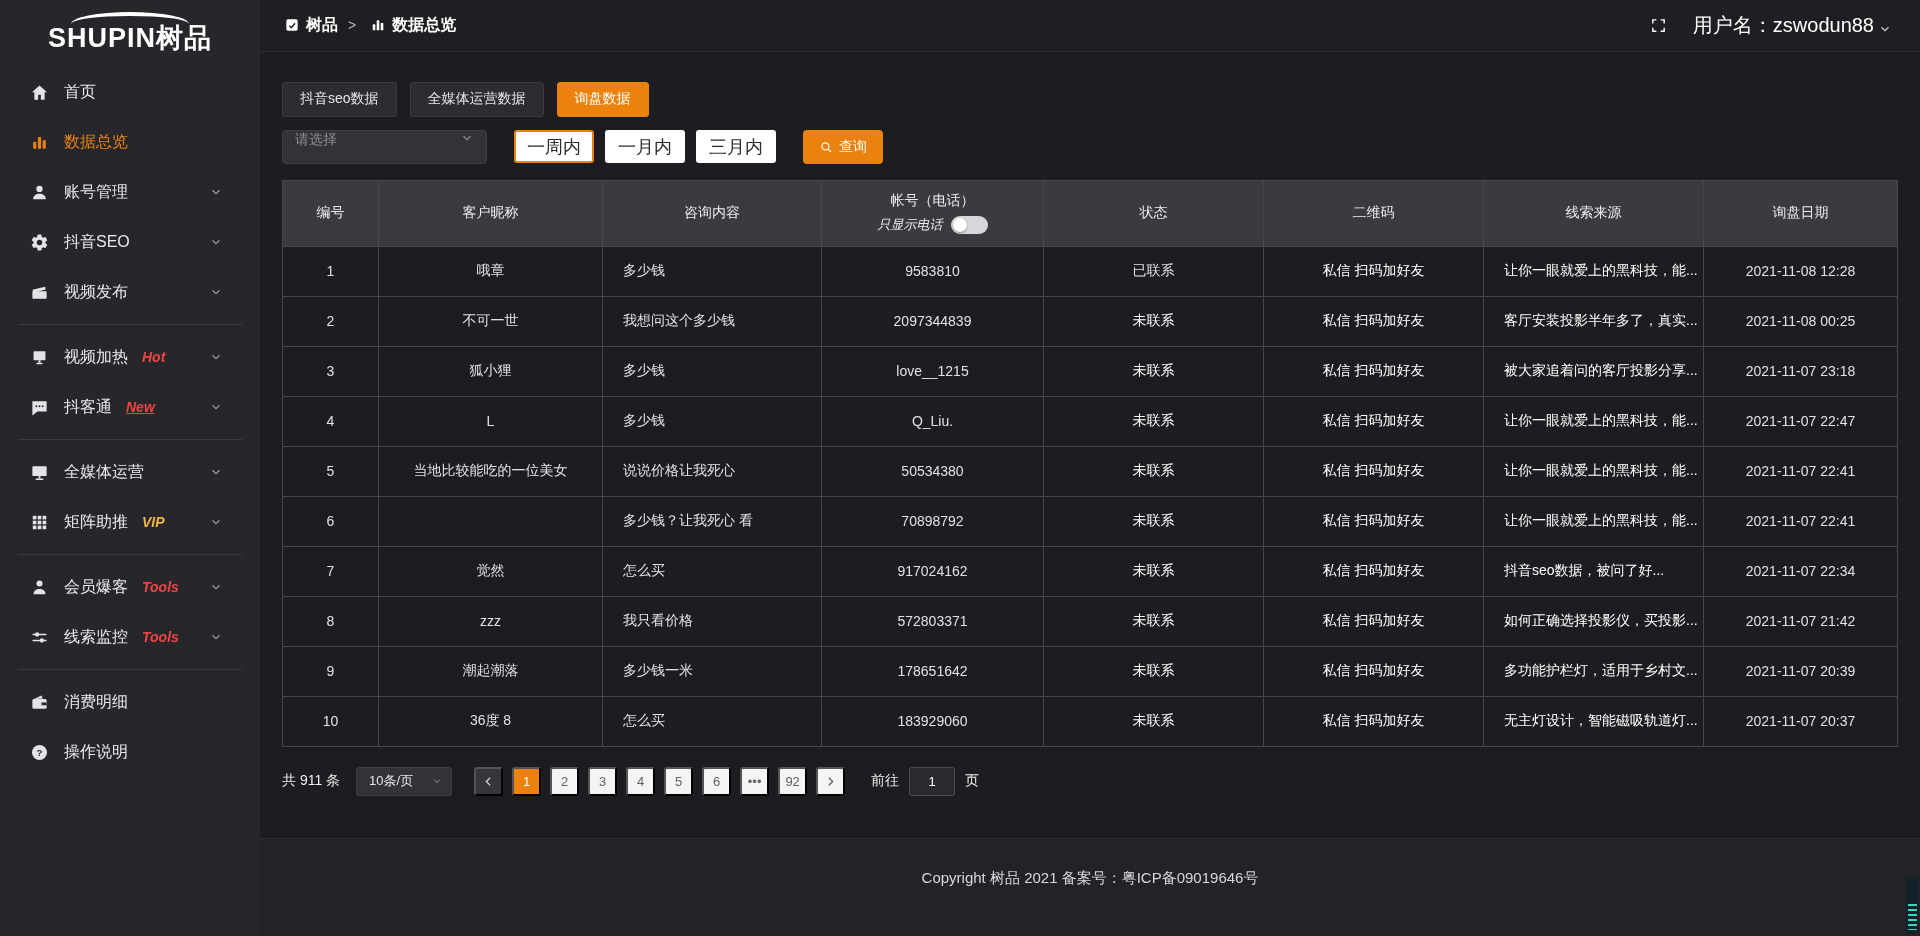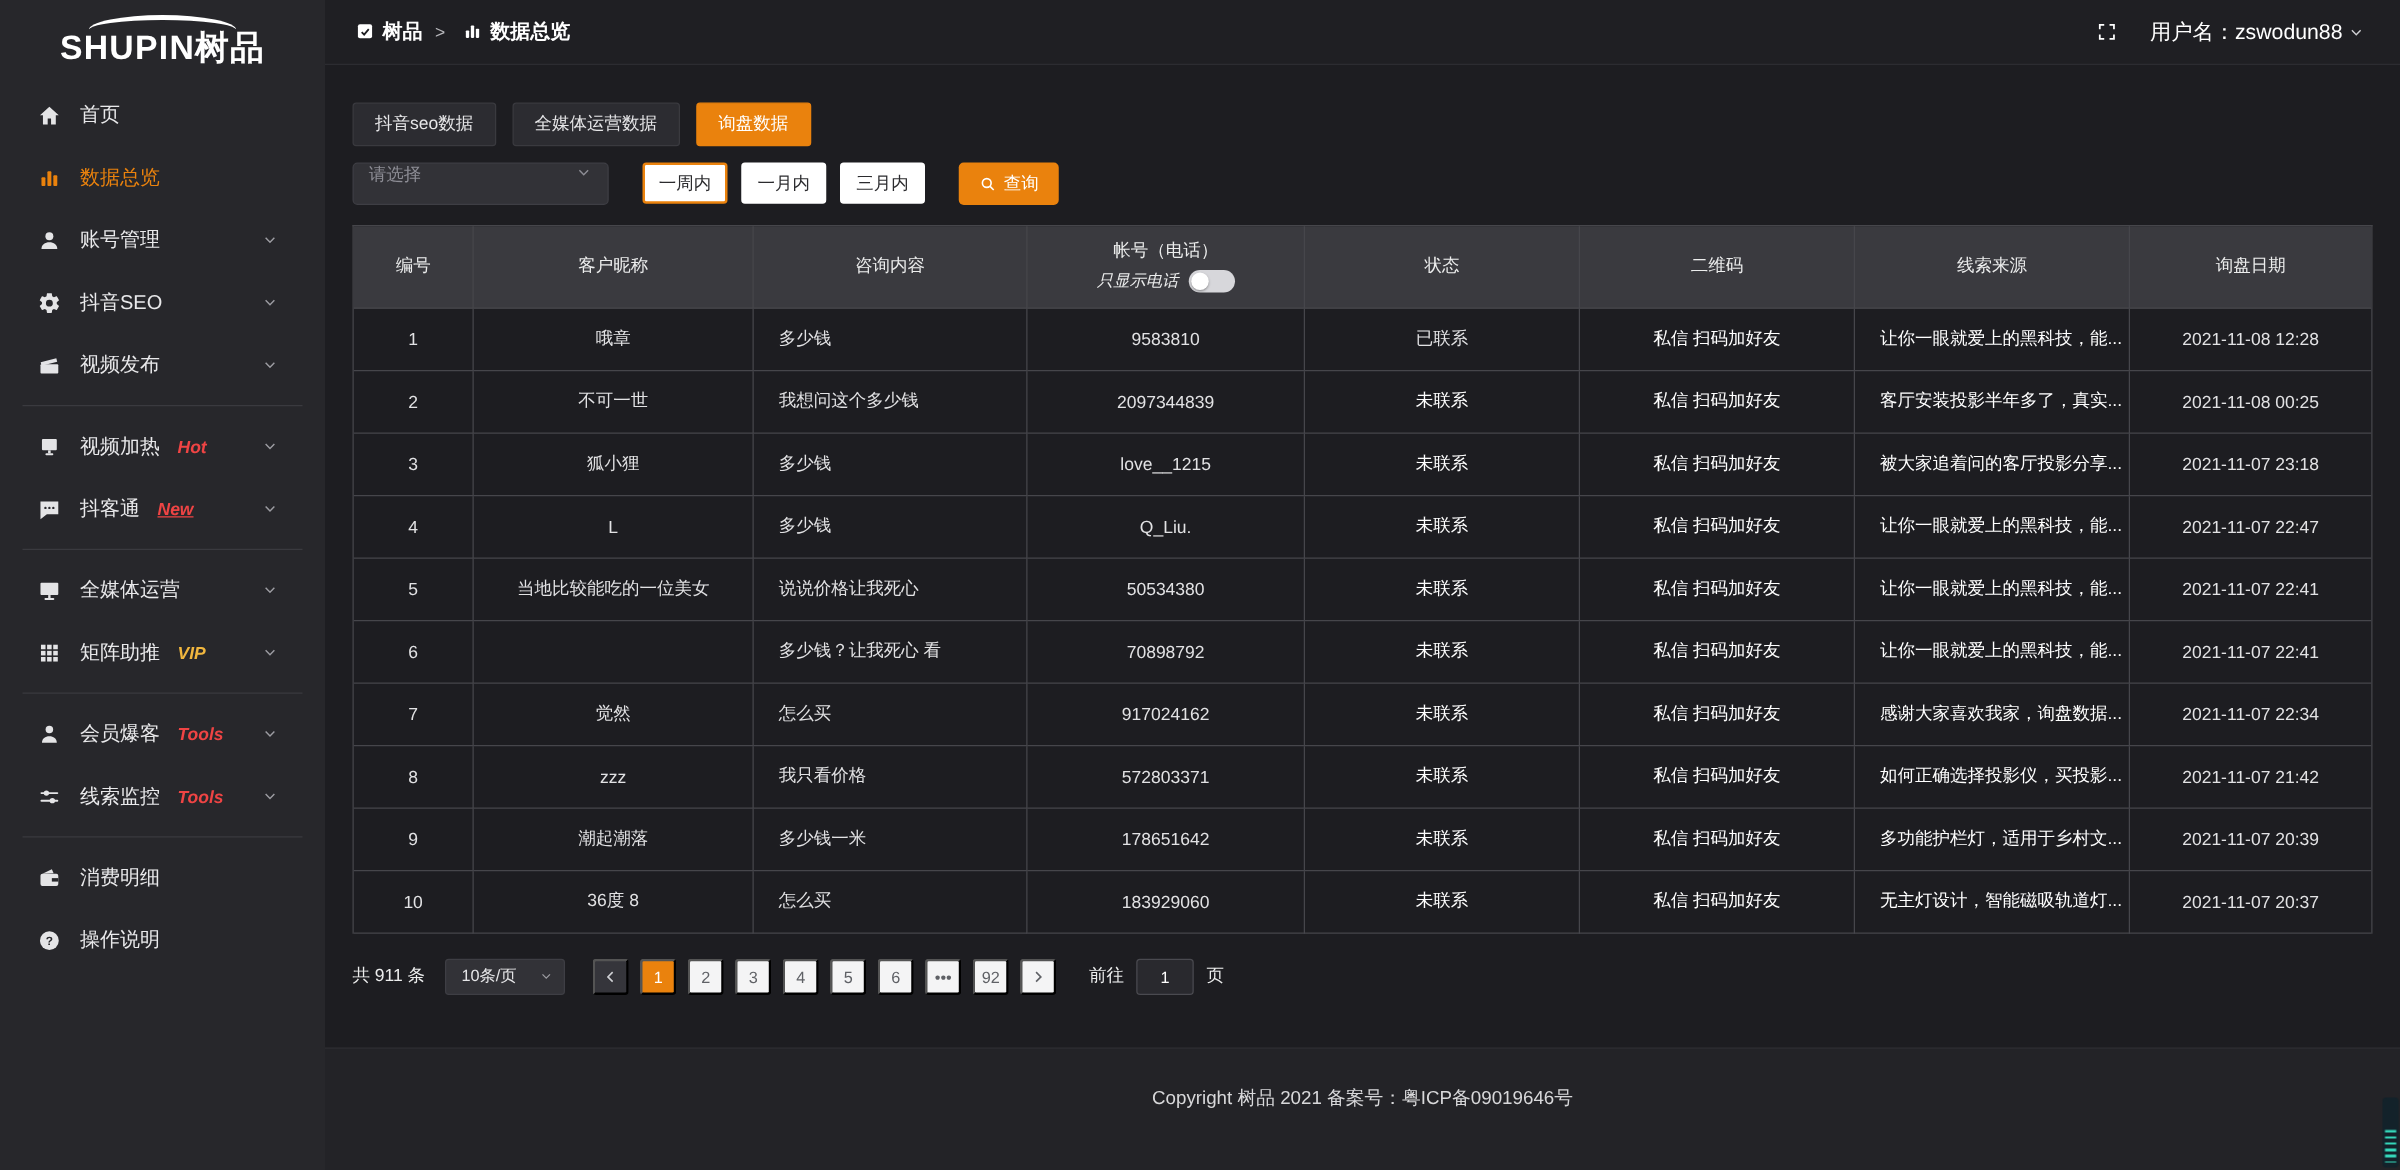--- a/index.html
+++ b/index.html
@@ -27,37 +27,37 @@
   
   .main { flex:1; display:flex; flex-direction:column; }
   .topbar { height:57px; background:#1f1f23; border-bottom:1px solid #2c2c31; display:flex; align-items:center; justify-content:space-between; padding:0 28px 0 24px; }
   .crumbs { display:flex; align-items:center; font-size:16px; font-weight:bold; color:#fff; }
   .crumbs .ico { width:16px; height:16px; margin-right:6px; }
   .crumbs .ico svg { width:16px; height:16px; fill:#fff; }
   .crumb-sep { color:#b9b9bd; font-weight:normal; margin:0 14px 0 10px; font-size:14px; }
   .top-right { display:flex; align-items:center; gap:26px; }
   .fs-ico { width:17px; height:17px; cursor:pointer; }
   .fs-ico svg { width:17px; height:17px; }
-  .user-wrap { display:flex; align-items:center; font-size:17px; color:#fff; cursor:pointer; }
+  .user-wrap { display:flex; align-items:center; font-size:20px; color:#fff; cursor:pointer; }
   .user-wrap .chev { width:14px; height:14px; margin-left:4px; }
   .user-wrap .chev svg { width:14px; height:14px; fill:none; stroke:#cfcfd3; stroke-width:2; }
 
   
   .content { padding:30px 22px 0 22px; }
   .tabs { display:flex; gap:13px; }
   .tab { height:35px; padding:0 17px; font-size:14px; color:#e6e6e8; background:#2c2c31; border:1px solid #3a3a3f; border-radius:3px; display:flex; align-items:center; cursor:pointer; }
   .tab.active { background:#ea820d; border-color:#ea820d; color:#fff; }
 
   .filters { margin-top:13px; display:flex; align-items:center; }
   .select { width:205px; height:34px; background:#323237; border:1px solid #3e3e44; border-radius:4px; display:flex; justify-content:space-between; padding:0 12px; cursor:pointer; }
   .select .ph { font-size:14px; color:#8d8d95; }
   .select .chev { width:14px; height:14px; }
   .select .chev svg { width:14px; height:14px; fill:none; stroke:#8d8d95; stroke-width:2; }
   .ranges { display:flex; gap:11px; margin-left:27px; }
-  .range-btn { height:33px; padding:0 11px; background:#fff; border:2px solid #fff; border-radius:3px; font-size:14px; color:#2b2b2e; display:flex; align-items:center; cursor:pointer; }
+  .range-btn { height:33px; padding:0 11px; background:#fff; border:2px solid #fff; border-radius:3px; font-size:18px; color:#2b2b2e; display:flex; align-items:center; cursor:pointer; }
   .range-btn.selected { border-color:#ea820d; }
   .search-btn { margin-left:27px; height:34px; padding:0 16px; background:#ea820d; border-radius:4px; color:#fff; font-size:14px; display:flex; align-items:center; gap:6px; cursor:pointer; border:none; }
   .search-btn .ico { width:14px; height:14px; }
   .search-btn .ico svg { width:14px; height:14px; fill:none; stroke:#fff; stroke-width:2.2; }
 
   
   .tbl { margin-top:16px; width:1616px; border:1px solid #46464b; border-bottom:none; }
   .tr { display:grid; grid-template-columns:96px 224px 219px 222px 220px 220px 220px auto; }
   .th-row { background:#3a3a3f; }
   .cell { border-right:1px solid #46464b; border-bottom:1px solid #46464b; display:flex; align-items:center; justify-content:center; font-size:14px; color:#e2e2e4; padding:0 10px; overflow:hidden; white-space:nowrap; }
@@ -397,21 +397,21 @@
               <div class="cell left orange linkish">让你一眼就爱上的黑科技，能...</div>
               <div class="cell ">2021-11-07 22:41</div>
             </div>
             <div class="tr body-row">
               <div class="cell ">7</div>
               <div class="cell ">觉然</div>
               <div class="cell left">怎么买</div>
               <div class="cell ">917024162</div>
               <div class="cell orange">未联系</div>
               <div class="cell orange linkish">私信 扫码加好友</div>
-              <div class="cell left orange linkish">感谢大家喜欢我家，询盘数据...</div>
+              <div class="cell left orange linkish">抖音seo数据，被问了好...</div>
               <div class="cell ">2021-11-07 22:34</div>
             </div>
             <div class="tr body-row">
               <div class="cell ">8</div>
               <div class="cell ">zzz</div>
               <div class="cell left">我只看价格</div>
               <div class="cell ">572803371</div>
               <div class="cell orange">未联系</div>
               <div class="cell orange linkish">私信 扫码加好友</div>
               <div class="cell left orange linkish">如何正确选择投影仪，买投影...</div>

